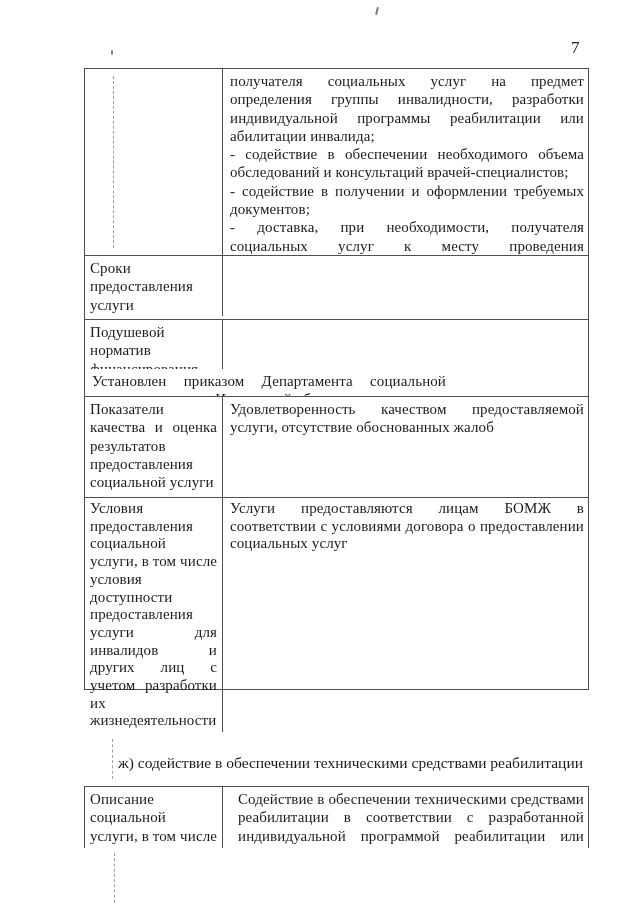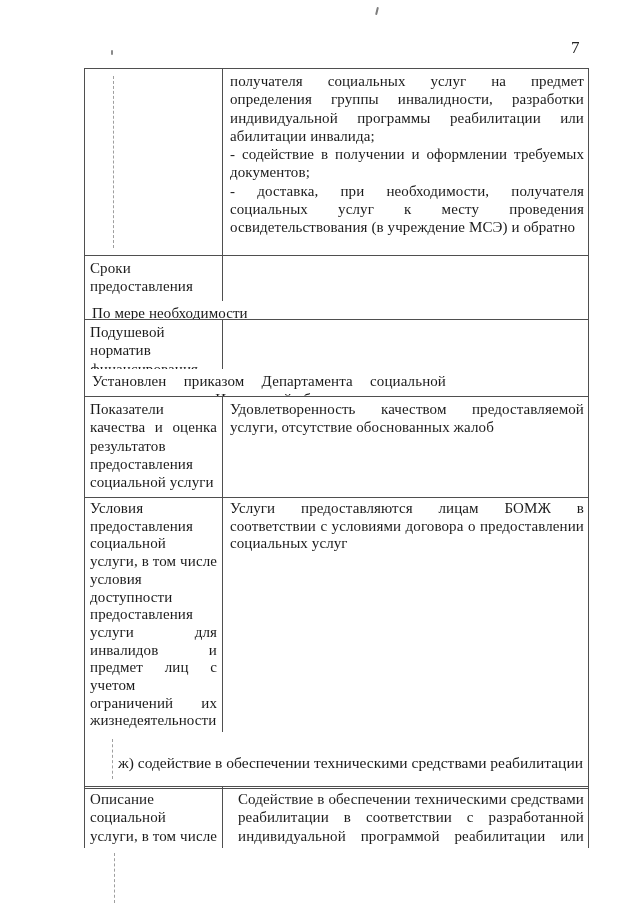--- a/index.html
+++ b/index.html
@@ -24,21 +24,21 @@
     color: #222;
   }
   
   .tbl {
     position: absolute;
     left: 84px;
     width: 505px;
     box-sizing: border-box;
     border: 1px solid #4f4f4f;
   }
-  .tbl1 { top: 68px; height: 721px; }
+  .tbl1 { top: 68px; height: 622px; }
   .tbl2 { top: 786px; height: 62px; border-bottom: none; }
   .row {
     display: flex;
     box-sizing: border-box;
     border-bottom: 1px solid #4f4f4f;
     overflow: hidden;
   }
   .tbl .row:last-child { border-bottom: none; }
   .row1 { height: 187px; }
   .row2 { height: 64px; flex-direction: column; }
@@ -119,44 +119,42 @@
   <span class="fold fold-b"></span>
   <span class="fold fold-c"></span>
 
   <div class="pagenum">7</div>
 
   <div class="tbl tbl1">
     <div class="row row1">
       <div class="cell c1"></div>
       <div class="cell c2">
         <p>получателя социальных услуг на предмет определения группы инвалидности, разработки индивидуальной программы реабилитации или абилитации инвалида;</p>
+        <p>- содействие в обеспечении необходимого объема обследований и консультаций врачей-специалистов;</p>
         <p>- содействие в получении и оформлении требуемых документов;</p>
         <p>- доставка, при необходимости, получателя социальных услуг к месту проведения освидетельствования (в учреждение МСЭ) и обратно</p>
       </div>
     </div>
     <div class="row row2">
       <div class="cell c1">Сроки предоставления услуги</div>
-      <div class="cell c2">
-        <p>По мере необходимости</p>
-      </div>
     </div>
     <div class="row row3">
       <div class="cell c1">Подушевой норматив финансирования социальной услуги</div>
       <div class="cell c2">
         <p>Установлен приказом Департамента социальной защиты населения Ивановской области</p>
       </div>
     </div>
     <div class="row row4">
       <div class="cell c1">Показатели качества и оценка результатов предоставления социальной услуги</div>
       <div class="cell c2">
         <p>Удовлетворенность качеством предоставляемой услуги, отсутствие обоснованных жалоб</p>
       </div>
     </div>
     <div class="row row5">
-      <div class="cell c1">Условия предоставления социальной услуги, в том числе условия доступности предоставления услуги для инвалидов и предмет лиц с учетом ограничений их жизнедеятельности</div>
+      <div class="cell c1">Условия предоставления социальной услуги, в том числе условия доступности предоставления услуги для инвалидов и других лиц с учетом разработки их жизнедеятельности</div>
       <div class="cell c2">
         <p>Услуги предоставляются лицам БОМЖ в соответствии с условиями договора о предоставлении социальных услуг</p>
       </div>
     </div>
   </div>
 
   <div class="gline">ж) содействие в обеспечении техническими средствами реабилитации</div>
 
   <div class="tbl tbl2">
     <div class="row rowA">

